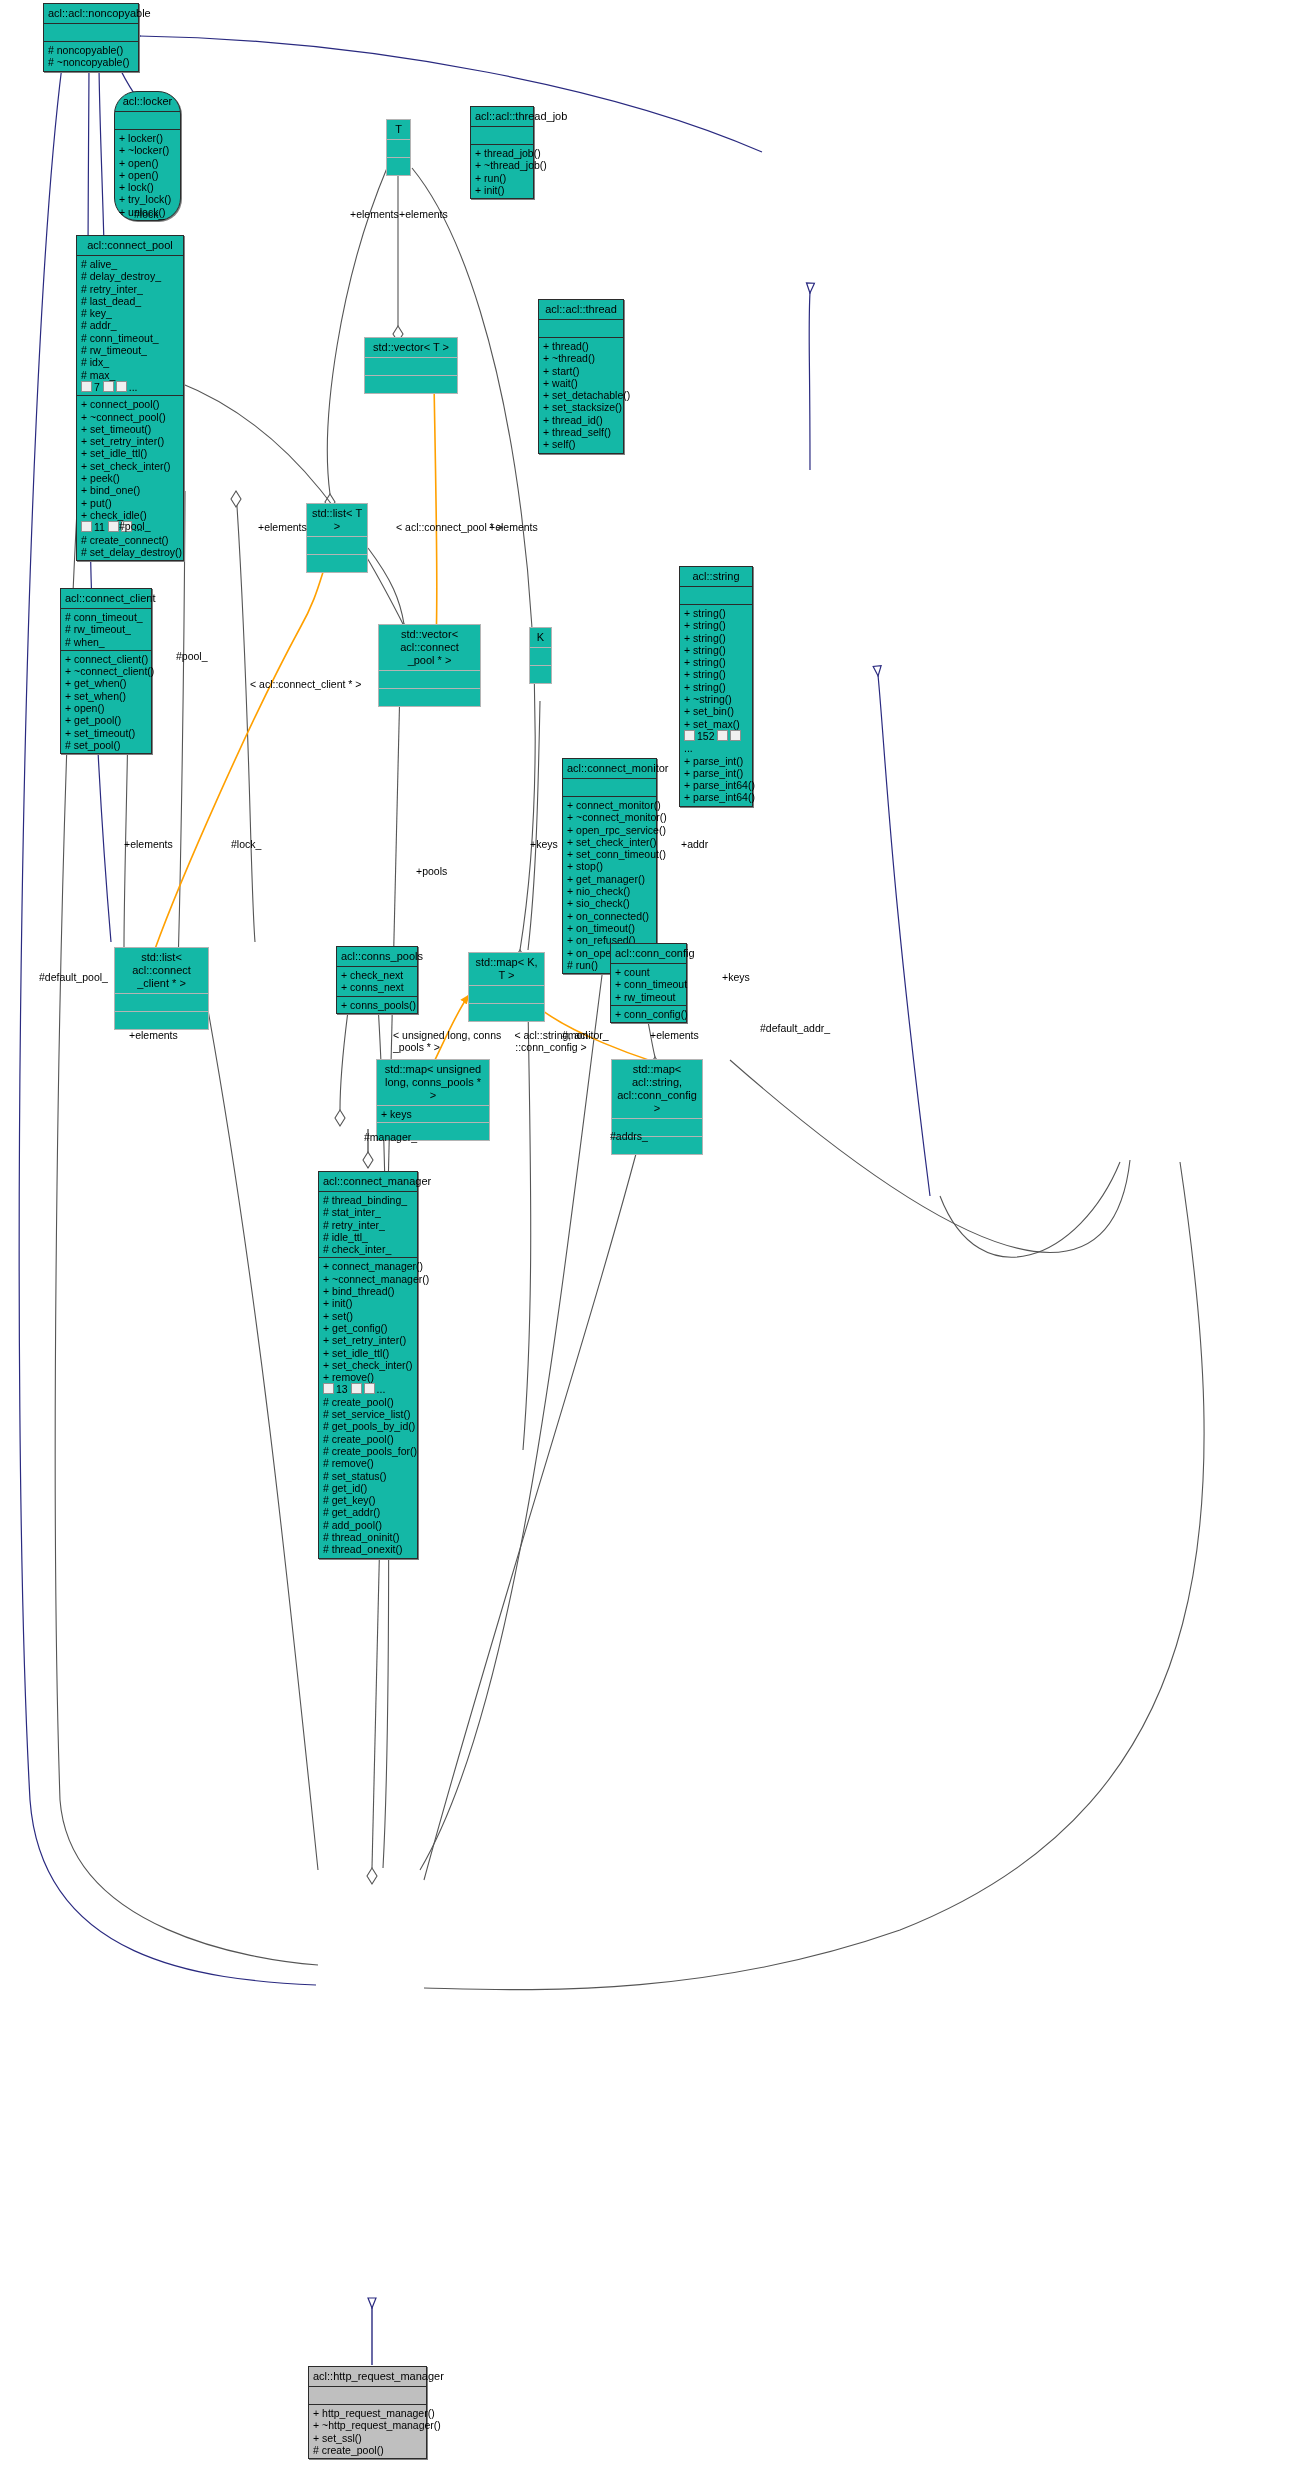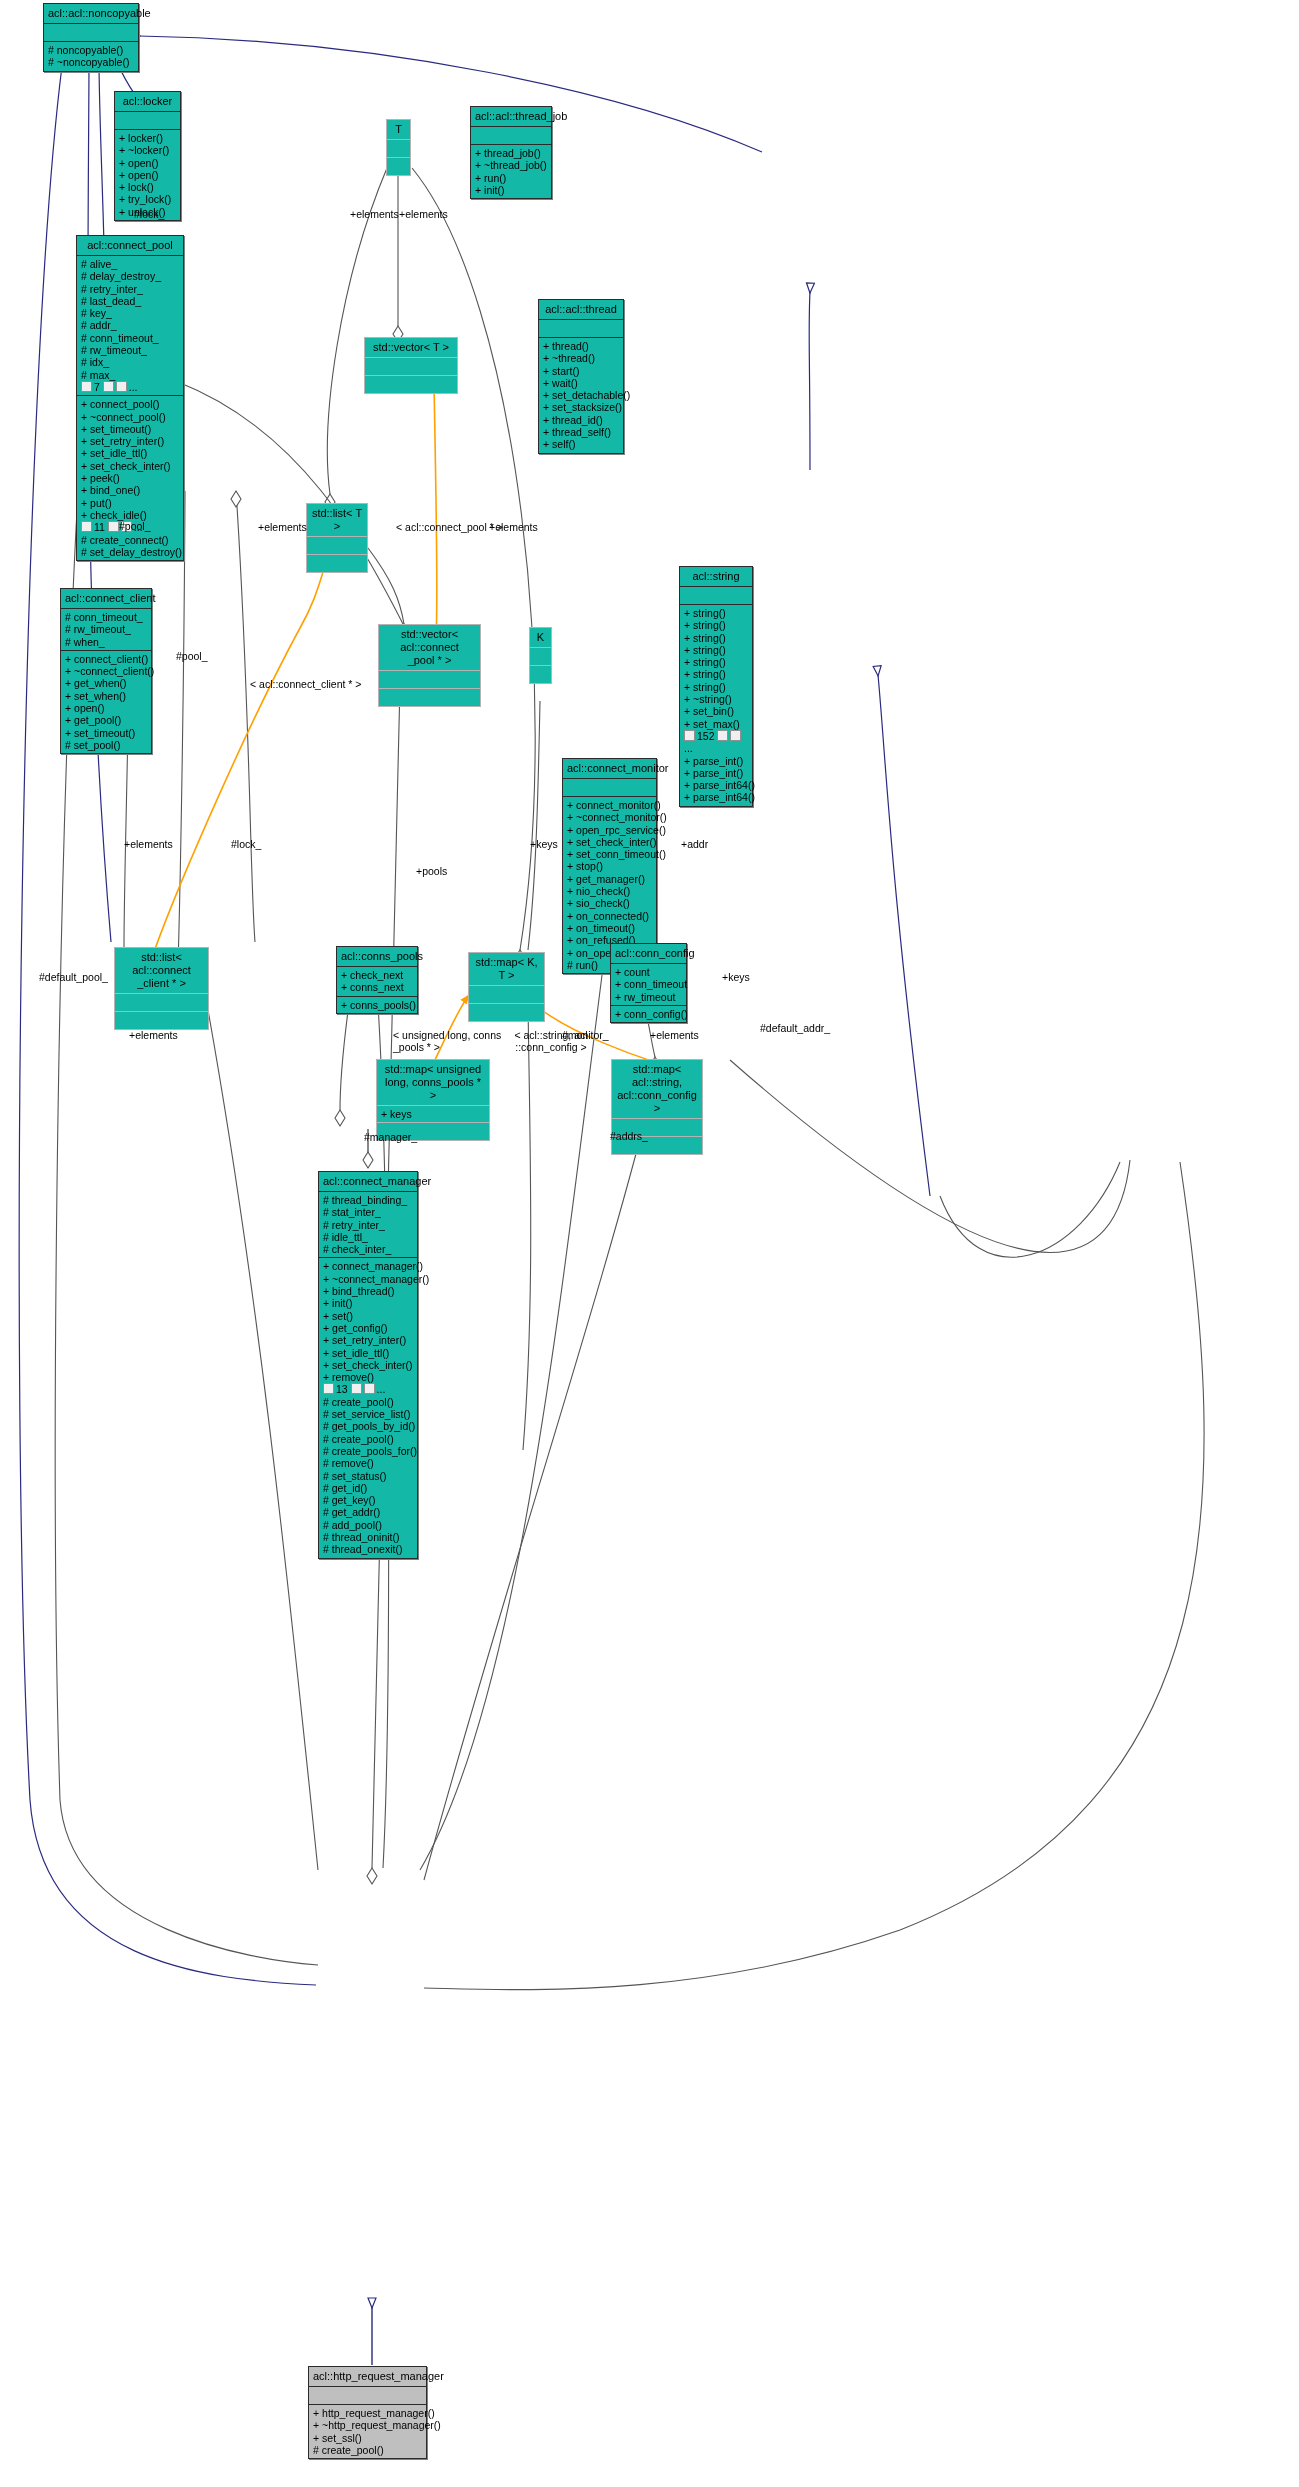--- a/index.html
+++ b/index.html
@@ -128,41 +128,41 @@
 
   <div class="node solid" style="left:43px;top:3px;width:96px;">
     <div class="n-title">acl::acl::noncopyable</div>
     <div class="n-sec empty"></div>
     <div class="n-sec">
       <div class="n-row"># noncopyable()</div>
       <div class="n-row"># ~noncopyable()</div>
     </div>
   </div>
 
-  <div class="node solid" style="left:114px;top:91px;width:67px;">
+  <div class="node solid" style="left:114px;top:91px;width:67px;border-radius:23px;">
     <div class="n-title">acl::locker</div>
     <div class="n-sec empty"></div>
     <div class="n-sec">
       <div class="n-row">+ locker()</div>
       <div class="n-row">+ ~locker()</div>
       <div class="n-row">+ open()</div>
       <div class="n-row">+ open()</div>
       <div class="n-row">+ lock()</div>
       <div class="n-row">+ try_lock()</div>
       <div class="n-row">+ unlock()</div>
     </div>
   </div>
 
   <div class="node lite" style="left:386px;top:119px;width:25px;">
     <div class="n-title">T</div>
     <div class="n-sec empty"></div>
     <div class="n-sec empty"></div>
   </div>
 
-  <div class="node solid" style="left:470px;top:106px;width:82px;">
+  <div class="node solid" style="left:470px;top:106px;width:64px;">
     <div class="n-title">acl::acl::thread_job</div>
     <div class="n-sec empty"></div>
     <div class="n-sec">
       <div class="n-row">+ thread_job()</div>
       <div class="n-row">+ ~thread_job()</div>
       <div class="n-row">+ run()</div>
       <div class="n-row">+ init()</div>
     </div>
   </div>
 

